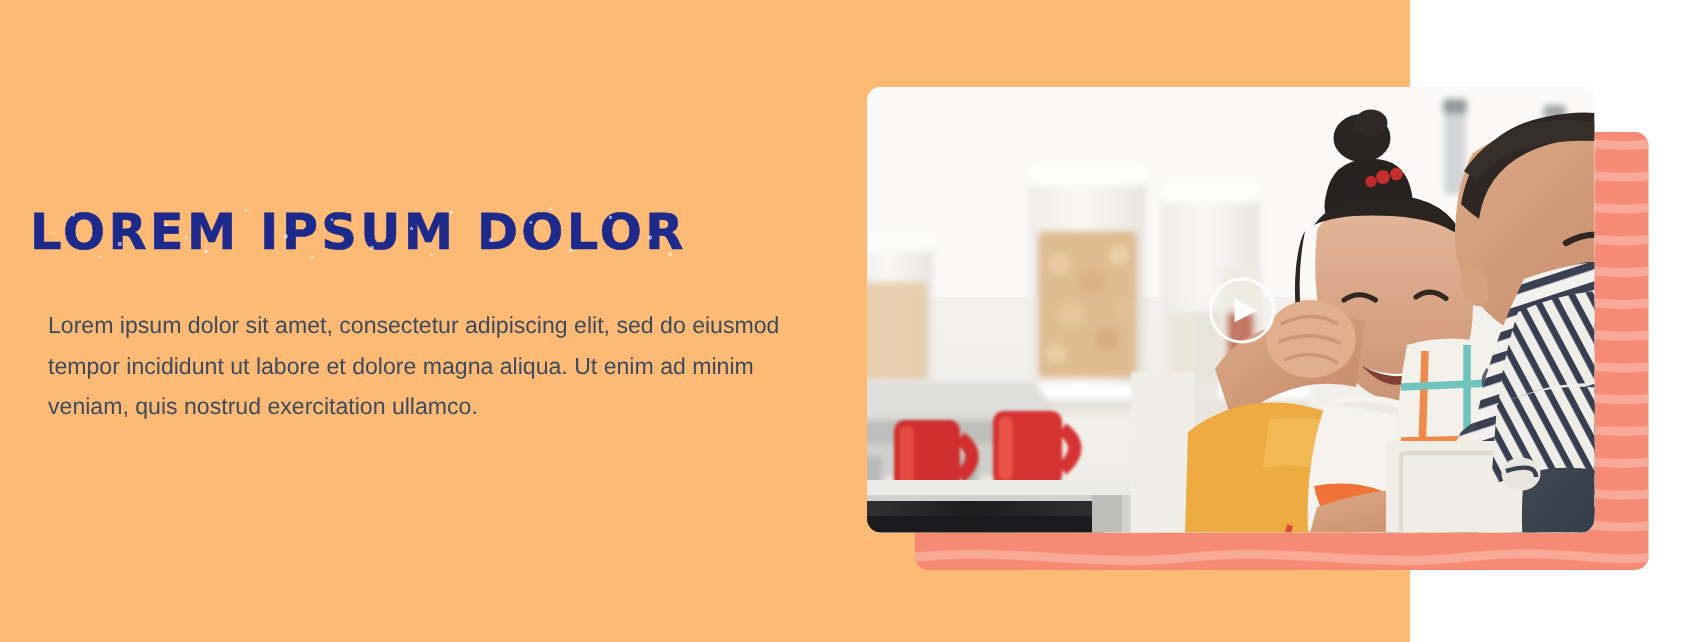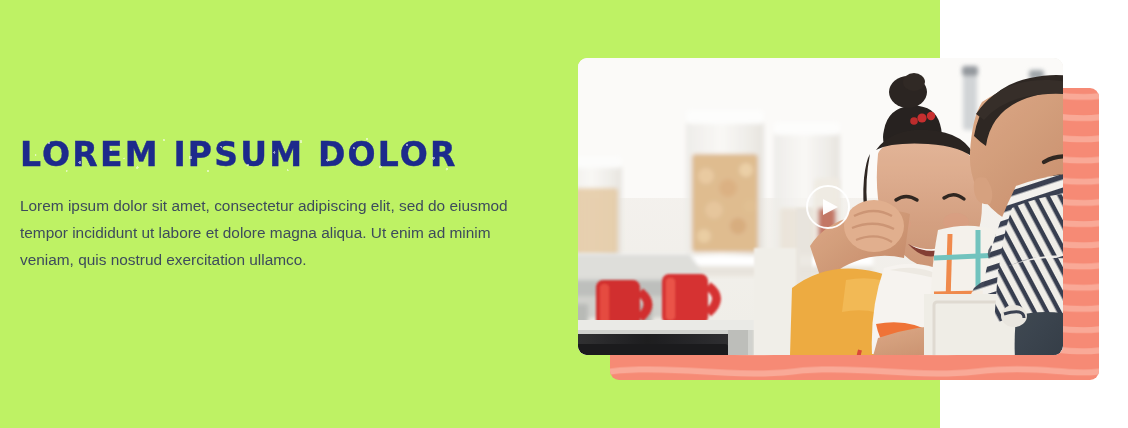--- a/index.html
+++ b/index.html
@@ -12,21 +12,21 @@
     height: 428px;
     overflow: hidden;
     font-family: "Liberation Sans", sans-serif;
     position: relative;
   }
 
   #stage {
     position: relative;
     width: 940px;
     height: 428px;
-    background: #bef264;
+    background: #fdba74;
   }
 
   
   .text-col {
     position: absolute;
     left: 20px;
     top: 136px;
     width: 525px;
   }
 
@@ -77,21 +77,21 @@
       radial-gradient(circle at 61% 86%, #ffffff 0 0.9px, transparent 1.1px),
       radial-gradient(circle at 79% 12%, #ffffff 0 1.0px, transparent 1.2px),
       radial-gradient(circle at 97% 84%, #ffffff 0 1.1px, transparent 1.3px);
   }
 
   .body-copy {
     font-family: "Liberation Sans", sans-serif;
     font-size: 15.4px;
     line-height: 27px;
     color: #3d4b5c;
-    margin: 0;
+    margin: 12px;
     max-width: 520px;
   }
 
   
   .media-block {
     position: absolute;
     left: 578px;
     top: 58px;
     width: 521px;
     height: 322px;

